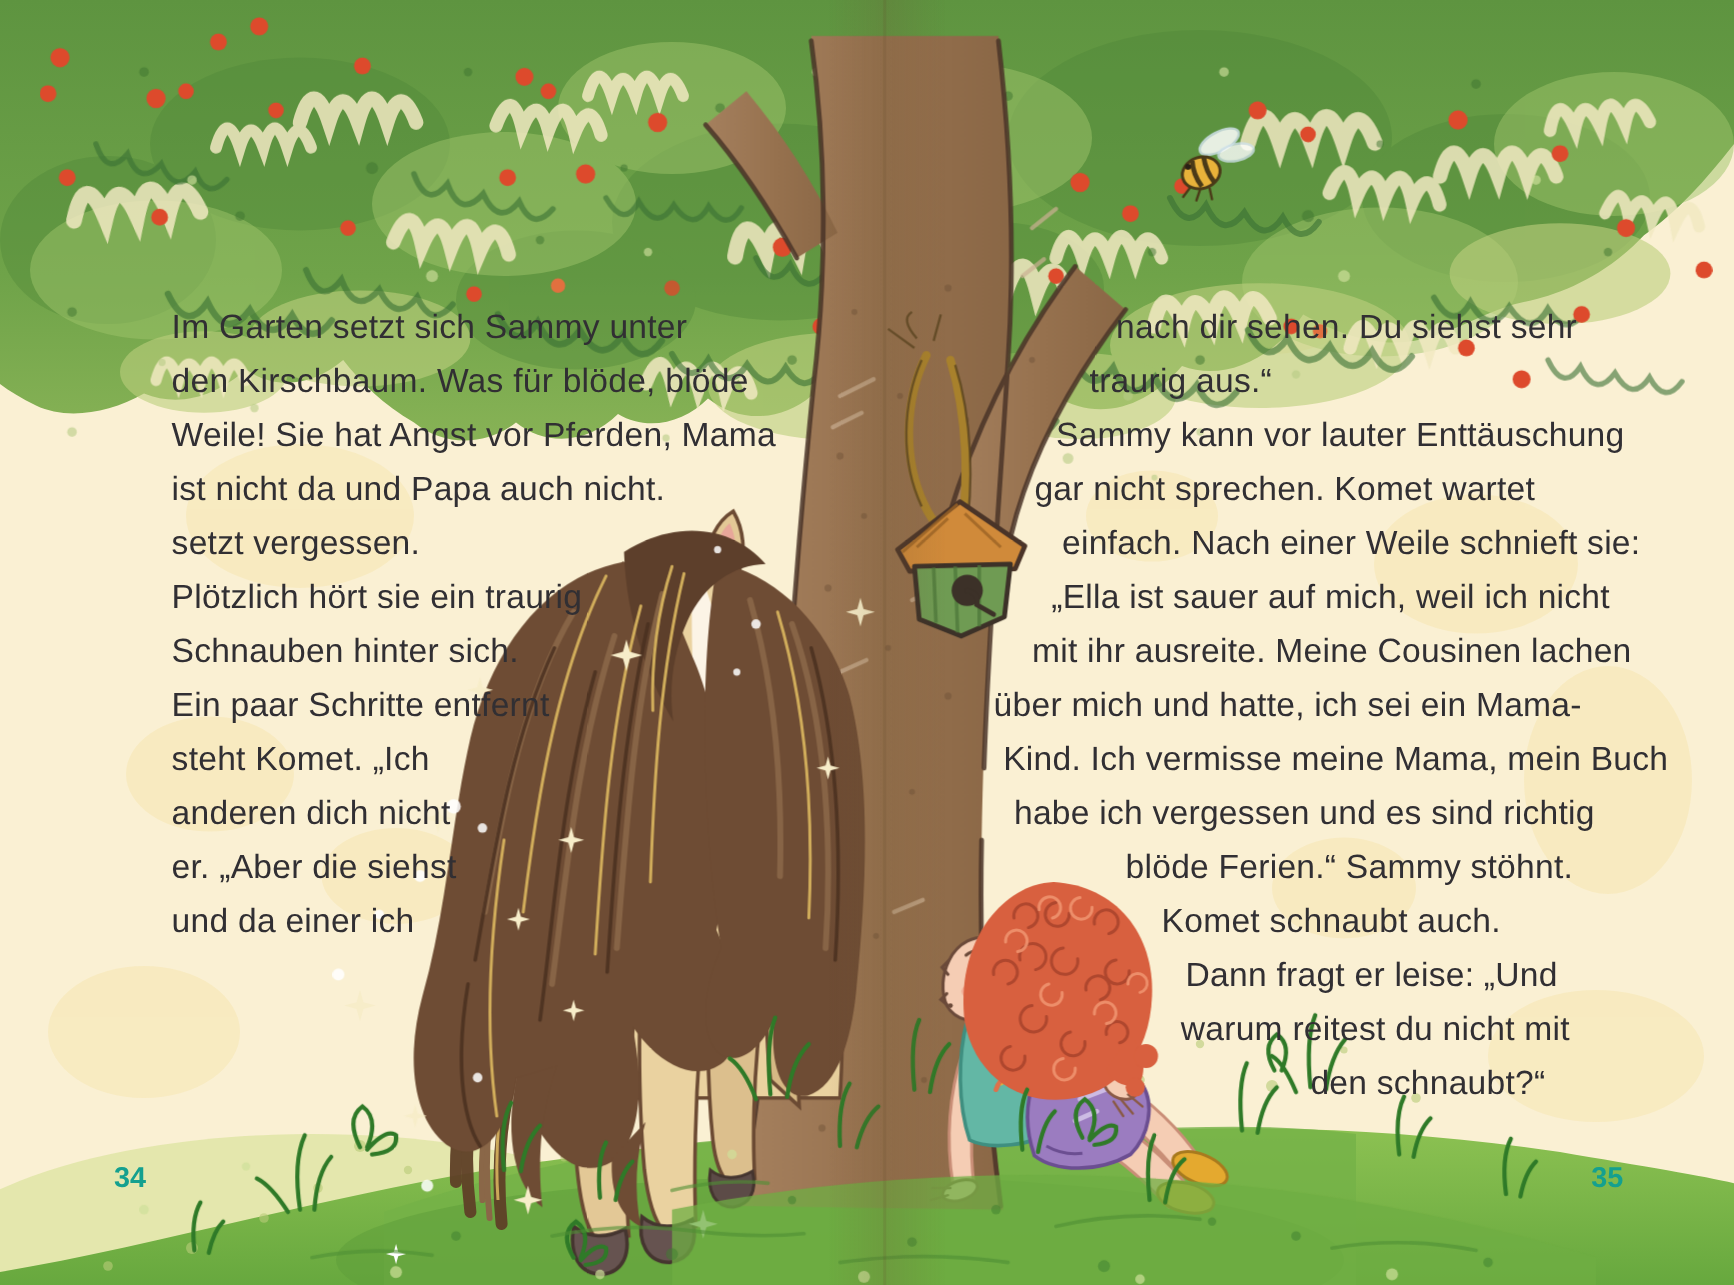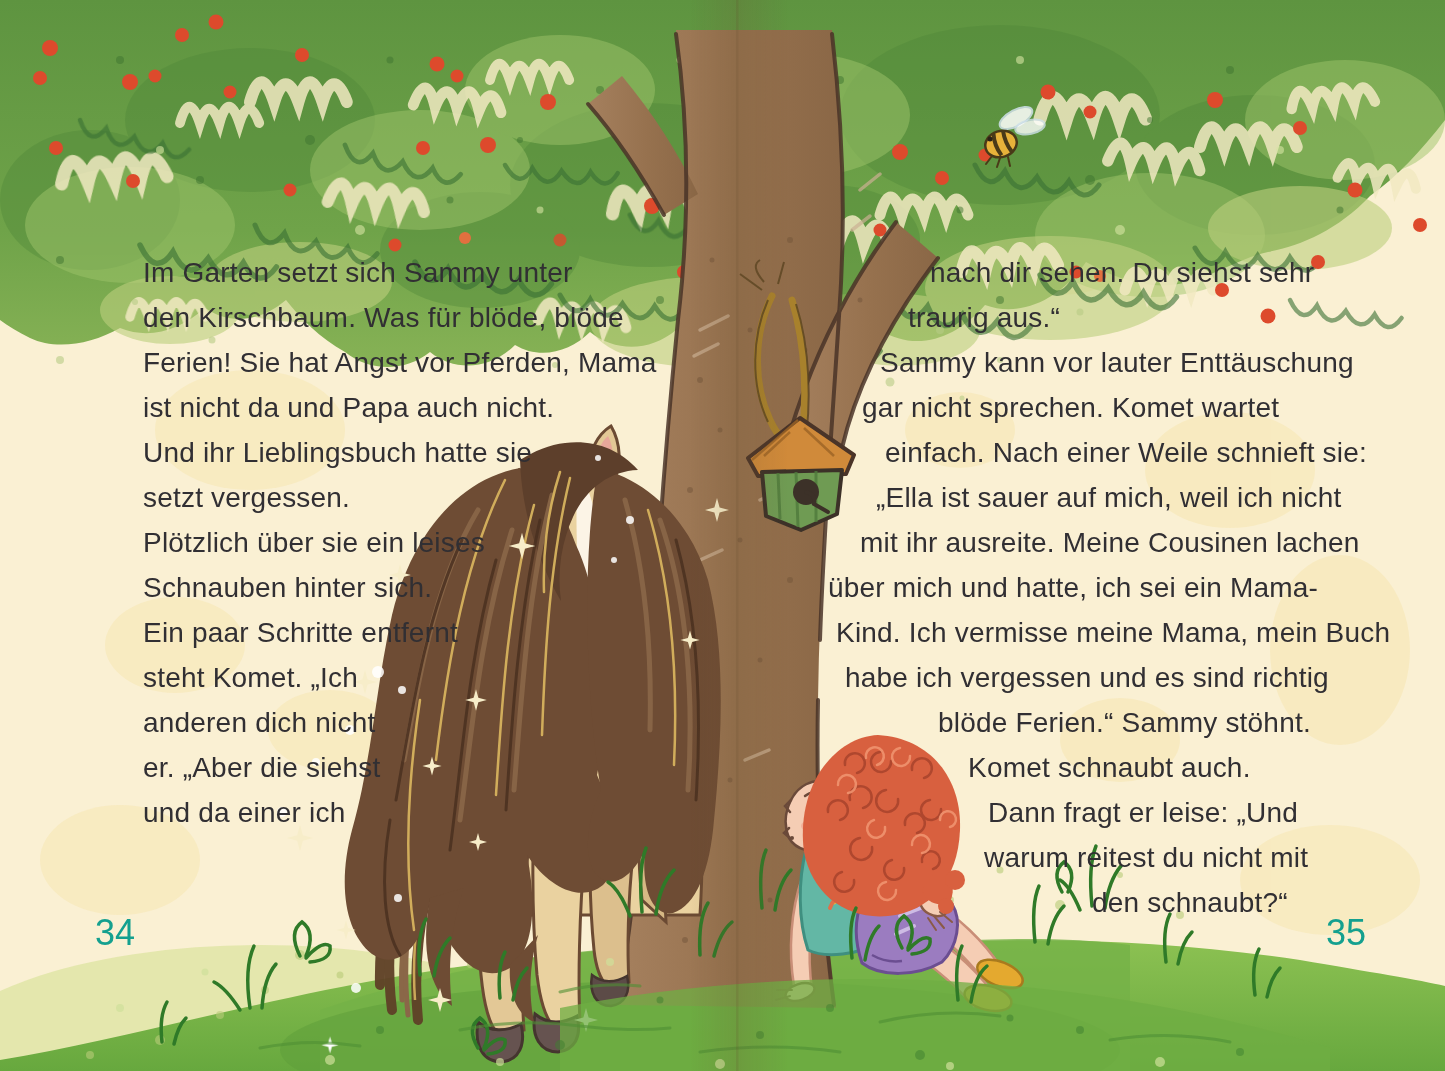--- a/index.html
+++ b/index.html
@@ -18,21 +18,21 @@
   .right-text .line:nth-child(6){left:876px;top:475px}
   .right-text .line:nth-child(7){left:860px;top:520px}
   .right-text .line:nth-child(8){left:828px;top:565px}
   .right-text .line:nth-child(9){left:836px;top:610px}
   .right-text .line:nth-child(10){left:845px;top:655px}
   .right-text .line:nth-child(11){left:938px;top:700px}
   .right-text .line:nth-child(12){left:968px;top:745px}
   .right-text .line:nth-child(13){left:988px;top:790px}
   .right-text .line:nth-child(14){left:984px;top:835px}
   .right-text .line:nth-child(15){left:1092px;top:880px}
-  .pagenum{position:absolute;top:912px;font-size:36px;font-weight:normal;color:#14a08f;}
+  .pagenum{position:absolute;top:968px;font-size:24px;font-weight:bold;color:#14a08f;}
   .pagenum.left{left:95px;}
   .pagenum.right{left:1326px;}
 </style>
 </head>
 <body>
 
 <div class="stage">
 
 <svg class="art" width="1445" height="1071" viewBox="0 0 1445 1071">
   <defs>
@@ -545,25 +545,24 @@
   </g>
 
   <rect x="690" y="0" width="98" height="1071" fill="url(#gutterG)"></rect>
   <rect x="736" y="0" width="2.5" height="1071" fill="rgba(100,75,45,0.16)"></rect>
 </svg>
 
 <div class="textlayer">
   <div class="left-text">
     <div class="line">Im Garten setzt sich Sammy unter</div>
     <div class="line">den Kirschbaum. Was für blöde, blöde</div>
-    <div class="line">Ferien! Sie hat Angst vor Pferden, Mama</div>
+    <div class="line">Weile! Sie hat Angst vor Pferden, Mama</div>
     <div class="line">ist nicht da und Papa auch nicht.</div>
-    <div class="line">Und ihr Lieblingsbuch hatte sie</div>
     <div class="line">setzt vergessen.</div>
-    <div class="line">Plötzlich über sie ein leises</div>
+    <div class="line">Plötzlich hört sie ein traurig</div>
     <div class="line">Schnauben hinter sich.</div>
     <div class="line">Ein paar Schritte entfernt</div>
     <div class="line">steht Komet. „Ich</div>
     <div class="line">anderen dich nicht</div>
     <div class="line">er. „Aber die siehst</div>
     <div class="line">und da einer ich</div>
   </div>
 
   <div class="right-text">
     <div class="line">nach dir sehen. Du siehst sehr</div>

